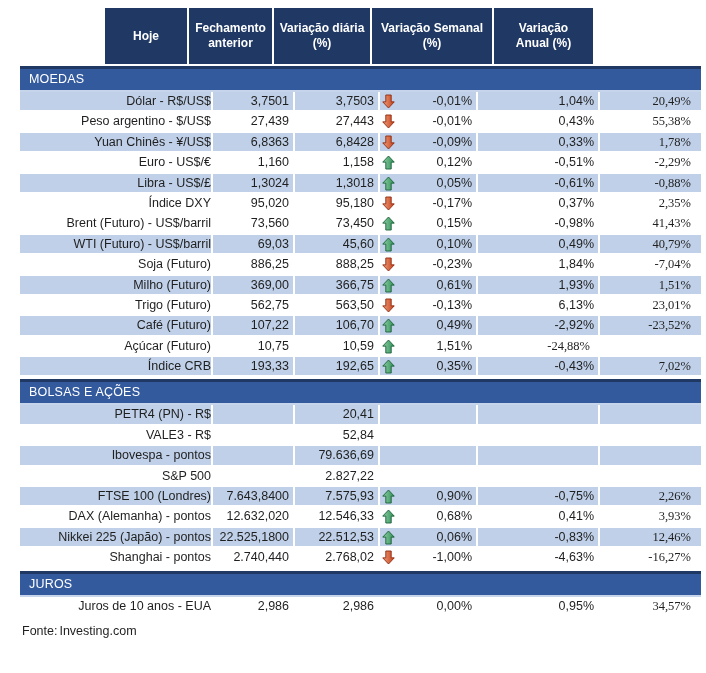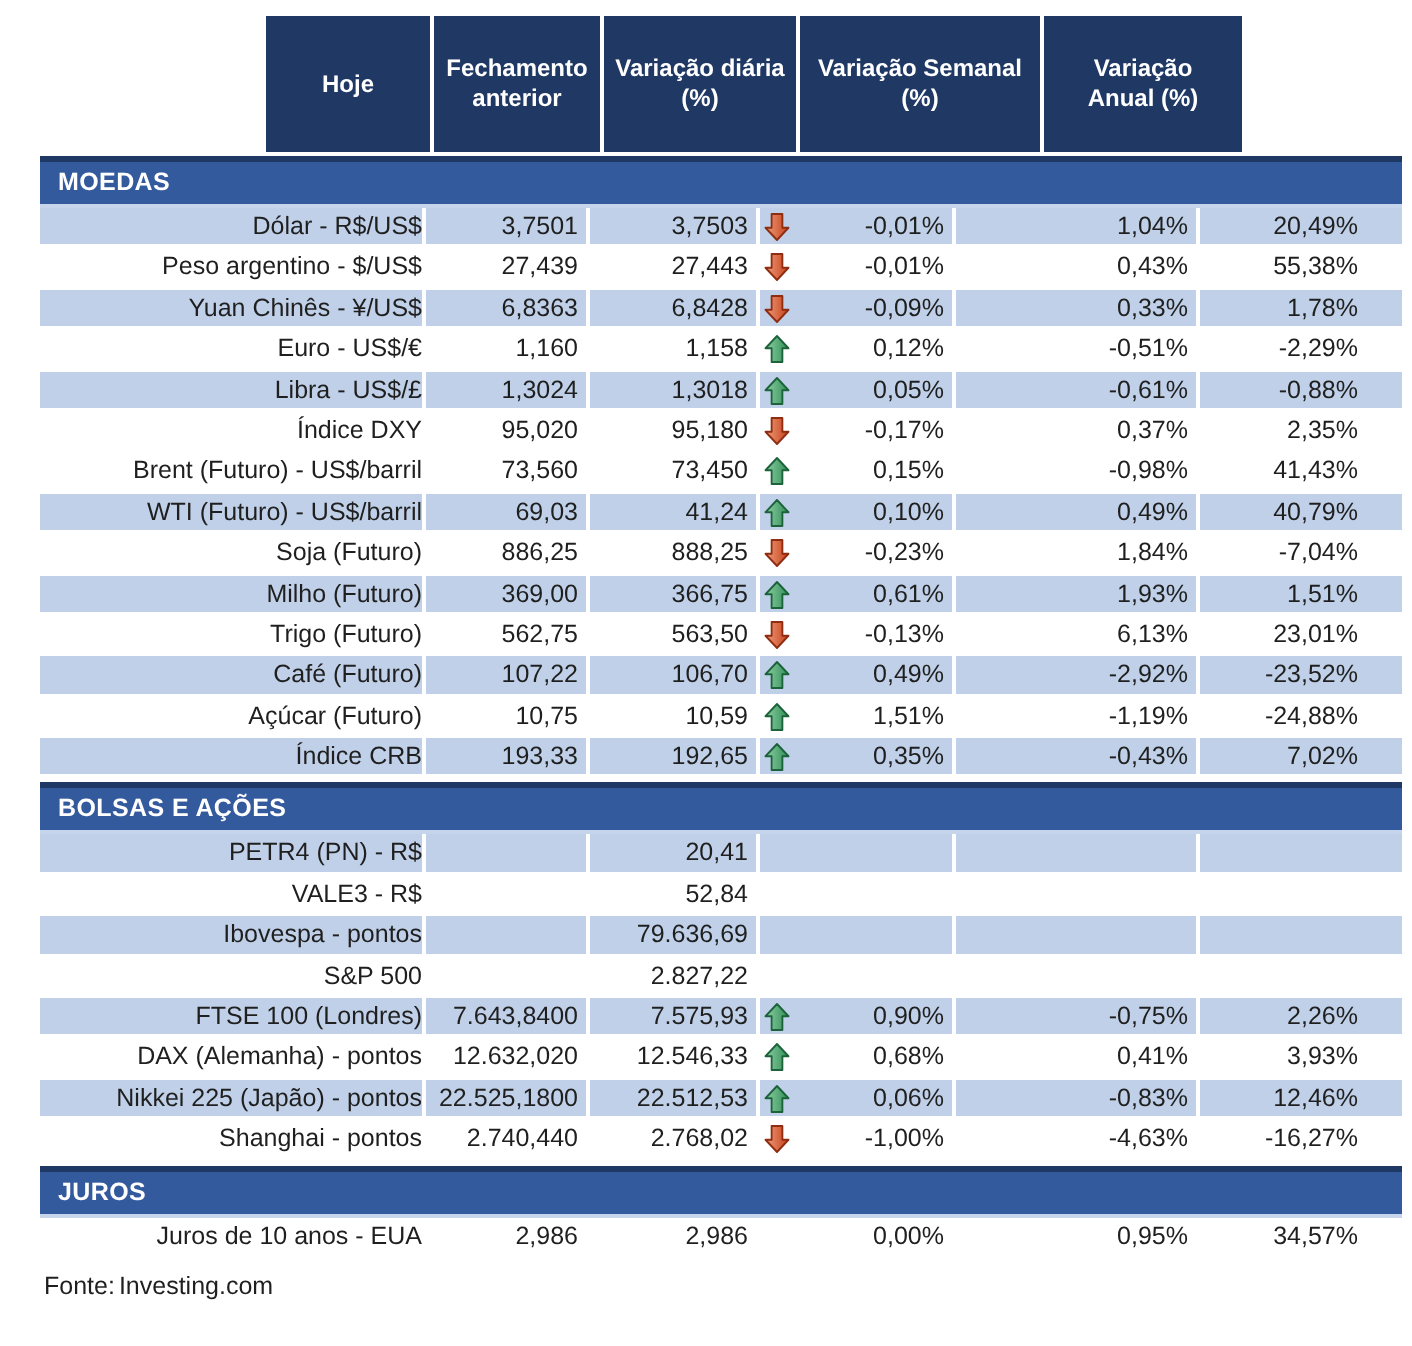--- a/index.html
+++ b/index.html
@@ -6,57 +6,57 @@
   body{
     width:706px;height:673px;overflow:hidden;position:relative;
     font-family:"Liberation Sans",sans-serif;color:#1f1f1f;
     -webkit-font-smoothing:antialiased;
   }
   .table-wrap{position:absolute;left:20px;top:8px;width:681px;}
 
   
   .grid-row, .col-header-row{display:grid;}
   .col-header-row{
-    margin-left:113px;
+    margin-left:85px;
     grid-template-columns:82px 85px 98px 122px 101px;
-    height:68px;
+    height:56px;
   }
   .col-header-cell{
     box-sizing:border-box;
     background:var(--header-bg);
     color:#fff;font-weight:bold;font-size:12px;line-height:15px;
     display:flex;align-items:center;justify-content:center;text-align:center;
     white-space:pre-line;padding:0 2px;
   }
   .col-header-cell + .col-header-cell{border-left:2px solid #fff;}
 
   .section-bar{
     box-sizing:border-box;
     margin-top:2px;
     height:26px;
     background:var(--section-bg);
     border-top:3px solid var(--section-top);
     border-bottom:2px solid var(--section-bottom);
-    color:#fff;font-weight:bold;font-size:12.5px;line-height:21px;
+    color:#fff;font-weight:normal;font-size:12.5px;line-height:21px;
     padding-left:9px;letter-spacing:.2px;
   }
   .grid-row{
     grid-template-columns:193px 82px 85px 98px 122px 101px;
     box-sizing:border-box;
     height:20.4px;border-bottom:2px solid #fff;
     font-size:12.5px;line-height:18.4px;
   }
   .grid-row.shaded .cell{background:var(--stripe);}
   .cell{
     box-sizing:border-box;overflow:hidden;white-space:nowrap;
   }
   .cell:not(:last-child){border-right:2px solid #fff;}
   .cell-label{padding-left:5px;text-align:right;}
   .cell-num{text-align:right;padding-right:4px;}
-  .cell-anual{padding-right:22px;}
+  .cell-anual{padding-right:10px;font-family:Liberation Serif, serif;}
   .cell-dia{position:relative;}
   .cell-dia .arrow{
     position:absolute;left:2px;top:2px;width:13px;height:15px;
     display:inline-block;
   }
   .cell-dia .arrow svg{display:block;}
 
   .fonte{
     margin-top:7px;margin-left:2px;font-size:12.5px;color:#1f1f1f;
   }
@@ -188,21 +188,21 @@
               <path d="M7 1 L13.2 7.6 H9.9 V15 H4.1 V7.6 H0.8 Z" fill="url(#grad-up)" stroke="#1C633B" stroke-width="1" stroke-linejoin="round"></path>
             </svg>
           </span>
 0,15%</div>
         <div class="cell cell-num">-0,98%</div>
         <div class="cell cell-num cell-anual">41,43%</div>
       </div>
       <div class="grid-row shaded">
         <div class="cell cell-label">WTI (Futuro) - US$/barril</div>
         <div class="cell cell-num">69,03</div>
-        <div class="cell cell-num">41,24</div>
+        <div class="cell cell-num">45,60</div>
         <div class="cell cell-num cell-dia">
   <span class="arrow">
             <svg width="13" height="15" viewBox="0 0 14 16">
               <path d="M7 1 L13.2 7.6 H9.9 V15 H4.1 V7.6 H0.8 Z" fill="url(#grad-up)" stroke="#1C633B" stroke-width="1" stroke-linejoin="round"></path>
             </svg>
           </span>
 0,10%</div>
         <div class="cell cell-num">0,49%</div>
         <div class="cell cell-num cell-anual">40,79%</div>
       </div>
@@ -266,21 +266,20 @@
         <div class="cell cell-label">Açúcar (Futuro)</div>
         <div class="cell cell-num">10,75</div>
         <div class="cell cell-num">10,59</div>
         <div class="cell cell-num cell-dia">
   <span class="arrow">
             <svg width="13" height="15" viewBox="0 0 14 16">
               <path d="M7 1 L13.2 7.6 H9.9 V15 H4.1 V7.6 H0.8 Z" fill="url(#grad-up)" stroke="#1C633B" stroke-width="1" stroke-linejoin="round"></path>
             </svg>
           </span>
 1,51%</div>
-        <div class="cell cell-num">-1,19%</div>
         <div class="cell cell-num cell-anual">-24,88%</div>
       </div>
       <div class="grid-row shaded">
         <div class="cell cell-label">Índice CRB</div>
         <div class="cell cell-num">193,33</div>
         <div class="cell cell-num">192,65</div>
         <div class="cell cell-num cell-dia">
   <span class="arrow">
             <svg width="13" height="15" viewBox="0 0 14 16">
               <path d="M7 1 L13.2 7.6 H9.9 V15 H4.1 V7.6 H0.8 Z" fill="url(#grad-up)" stroke="#1C633B" stroke-width="1" stroke-linejoin="round"></path>

